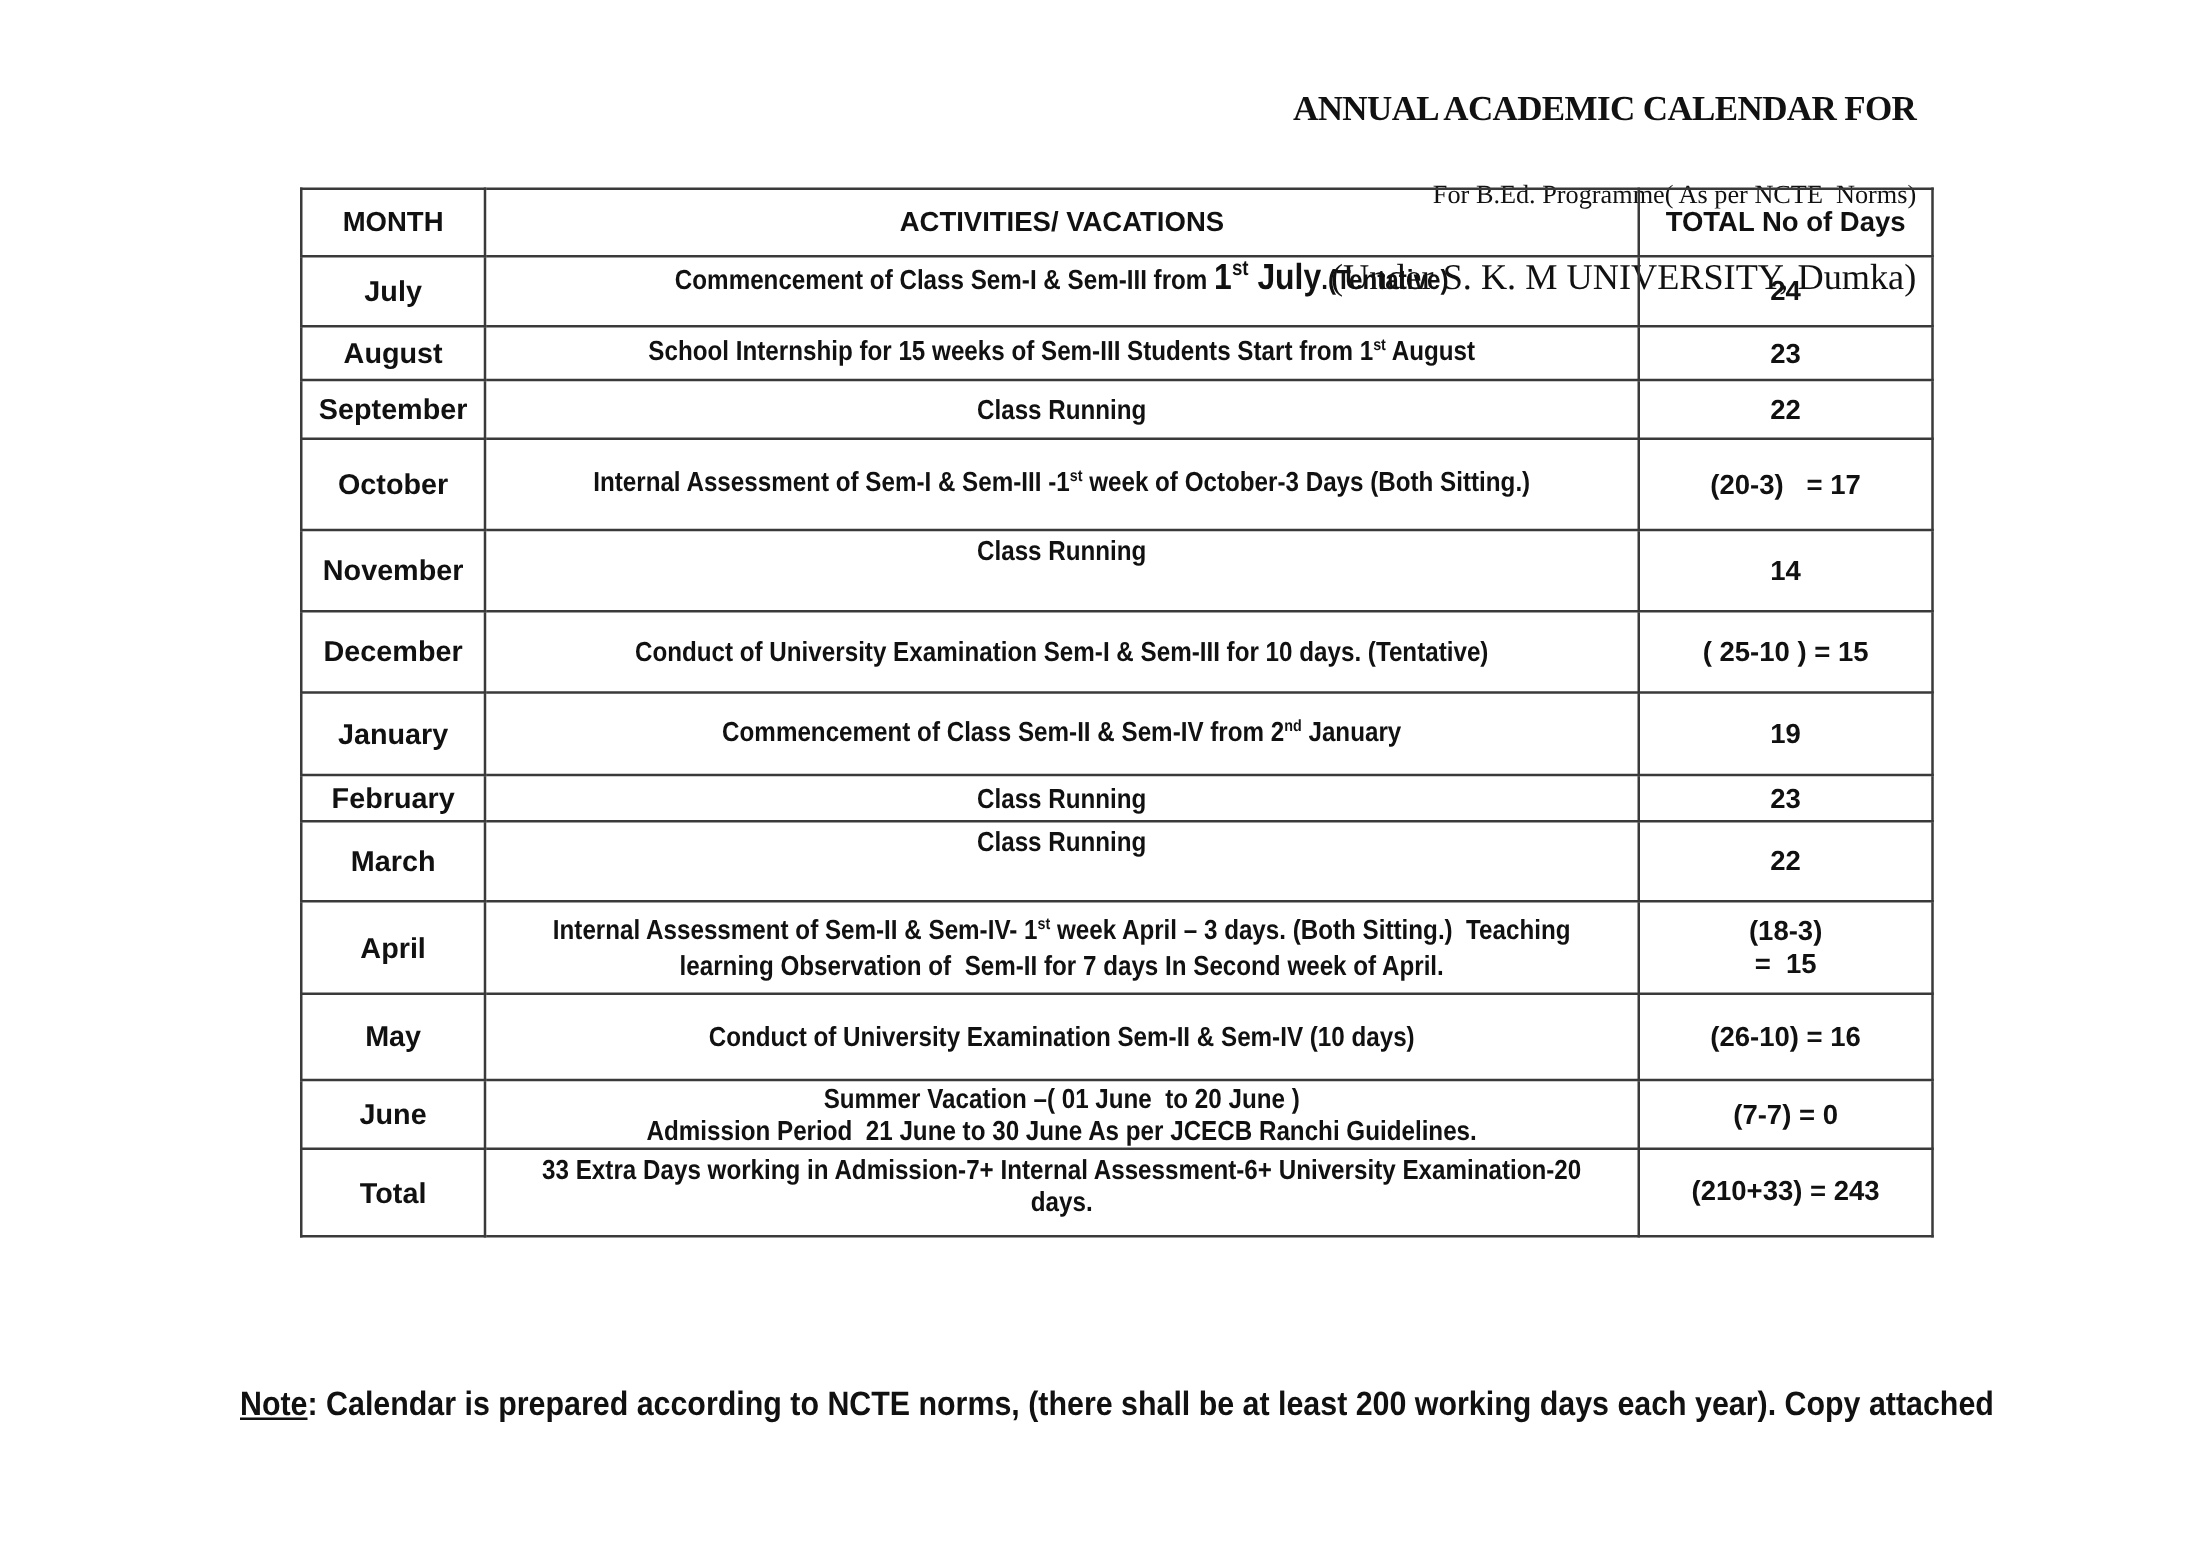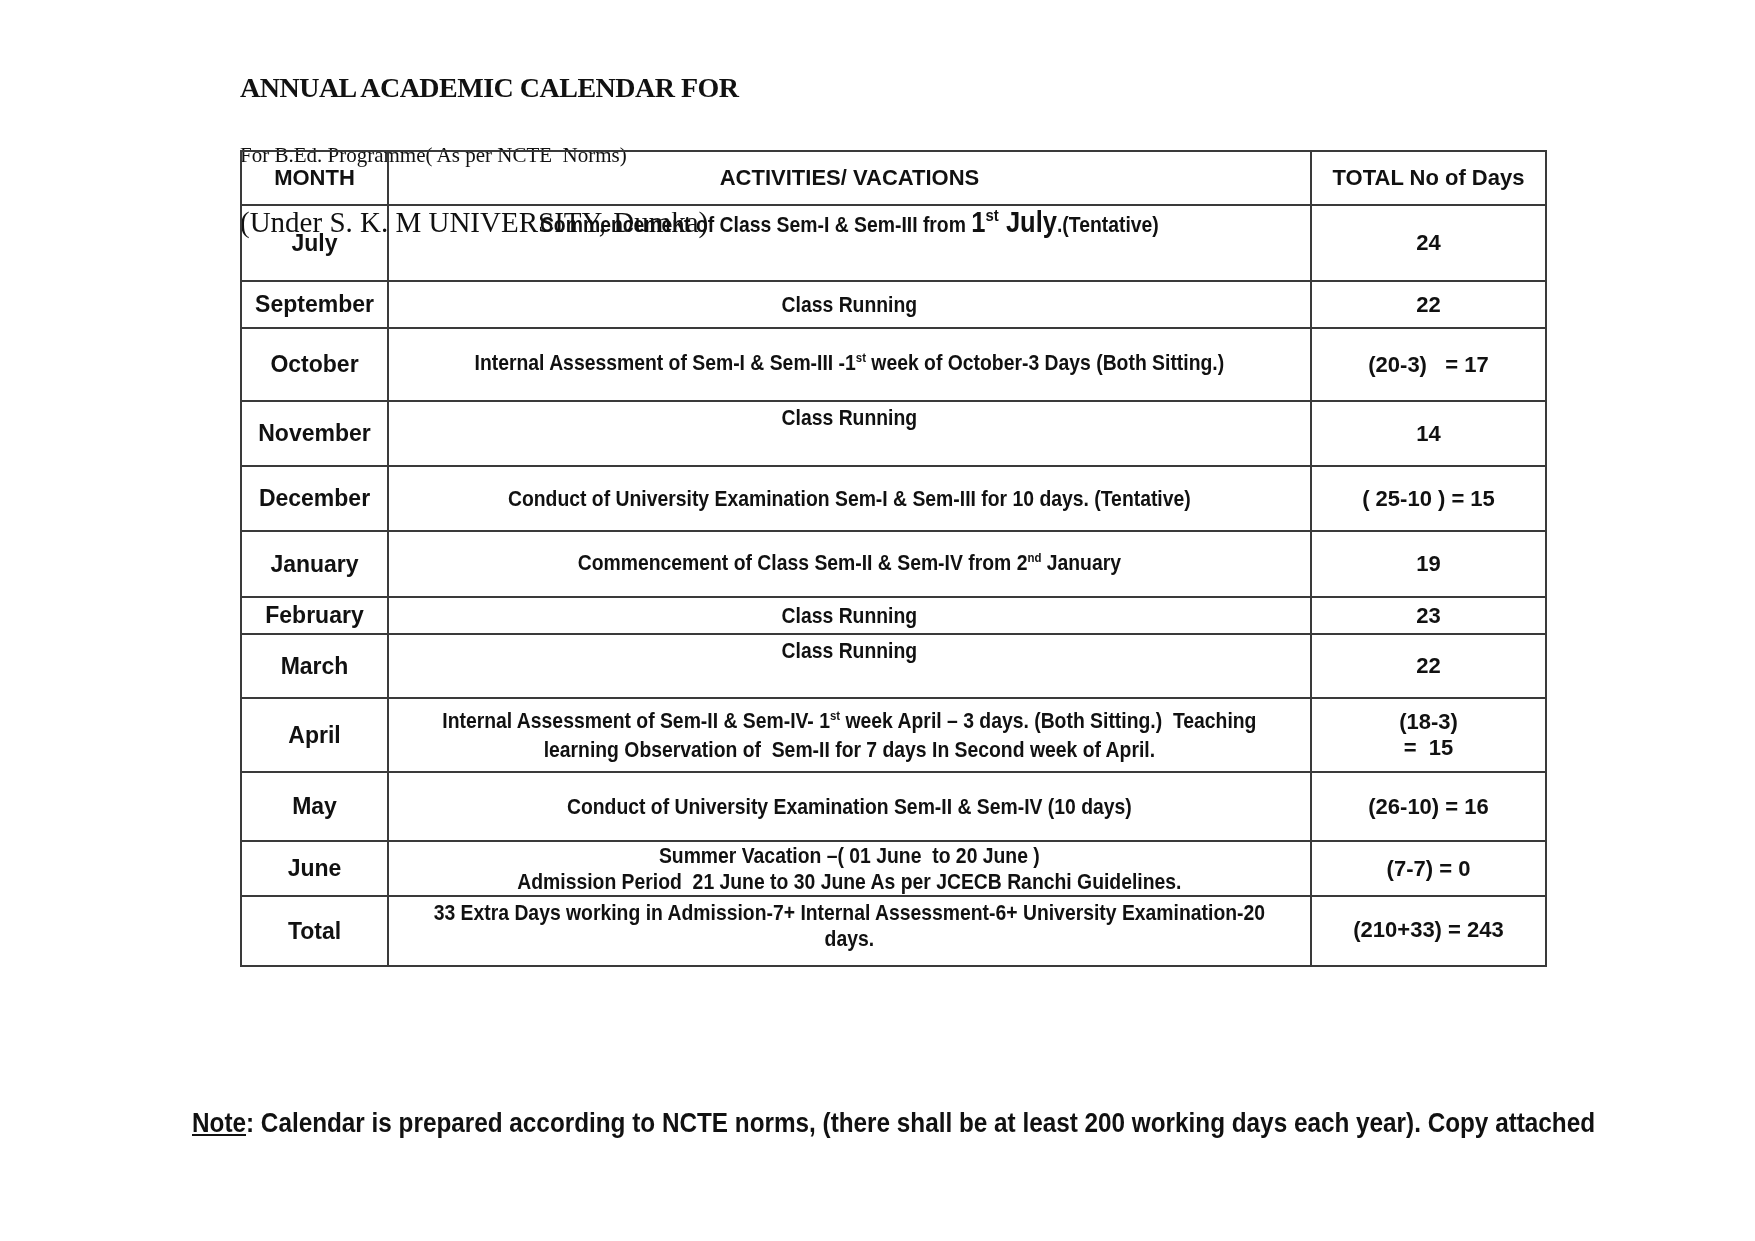--- a/index.html
+++ b/index.html
@@ -3,22 +3,22 @@
 <meta charset="utf-8">
 <style>
   html,body { margin:0; padding:0; }
   body {
     width:1755px; height:1241px; background:#ffffff; overflow:hidden;
     position:relative; color:#111;
     font-family:"Liberation Sans", sans-serif;
   }
   
   .title-block {
-    position:absolute; left:240px; top:36px; width:1305px;
-    text-align:left; white-space:pre;
+    position:absolute; left:228px; top:36px; width:1305px;
+    text-align:right; white-space:pre;
     font-family:"Liberation Serif", serif;
   }
   .title-line1 { font-size:28px; font-weight:bold; line-height:32px; letter-spacing:-0.5px; }
   .title-line2 { font-size:21px; line-height:31px;font-family:Liberation Serif, serif; }
   .title-line3 { font-size:29px; line-height:31px; }
 
   
   table.cal {
     position:absolute; left:240px; top:150px; width:1305px;
     border-collapse:collapse; table-layout:fixed;
@@ -39,21 +39,21 @@
   .cond {
     display:block; font-size:22px; line-height:26px; font-weight:bold;
     white-space:pre-wrap; text-align:center;
     width:113.6%; transform:scaleX(0.88); transform-origin:0 50%;
   }
   .seg-big    { font-size:29px; }
   .seg-bigsup { font-size:17px; position:relative; top:-11px; }
   .seg-sup    { font-size:13px; position:relative; top:-8px; }
 
   
-  tr.r0 { height:76px; }  tr.r1 { height:43px; }  tr.r2 { height:47px; }
+  tr.r0 { height:56px; }  tr.r1 { height:43px; }  tr.r2 { height:47px; }
   tr.r3 { height:73px; }  tr.r4 { height:65px; }  tr.r5 { height:65px; }
   tr.r6 { height:66px; }  tr.r7 { height:37px; }  tr.r8 { height:64px; }
   tr.r9 { height:74px; }  tr.r10{ height:69px; }  tr.r11{ height:55px; }
   tr.r12{ height:70px; }
   
   tr.top-act td.act { vertical-align:top; padding-top:3px; }
   tr.r12 td.val     { vertical-align:top; padding-top:20px; }
 
   
   .note {
@@ -85,20 +85,27 @@
       <th>TOTAL No of Days</th>
     </tr>
   </thead>
   <tbody>
     <tr class="r0 top-act">
       <td class="month">July</td>
       <td class="act">
           <span class="cond"><span>Commencement of Class Sem-I &amp; Sem-III from </span><span class="seg-big">1</span><span class="seg-bigsup">st</span><span class="seg-big"> July</span><span>.(Tentative)</span></span>
         </td>
       <td class="val">24</td>
+    </tr>
+    <tr class="r1">
+      <td class="month">August</td>
+      <td class="act">
+          <span class="cond"><span>School Internship for 15 weeks of Sem-III Students Start from 1</span><span class="seg-sup">st</span><span> August</span></span>
+        </td>
+      <td class="val">23</td>
     </tr>
     <tr class="r2">
       <td class="month">September</td>
       <td class="act">
           <span class="cond"><span>Class Running</span></span>
         </td>
       <td class="val">22</td>
     </tr>
     <tr class="r3">
       <td class="month">October</td>

